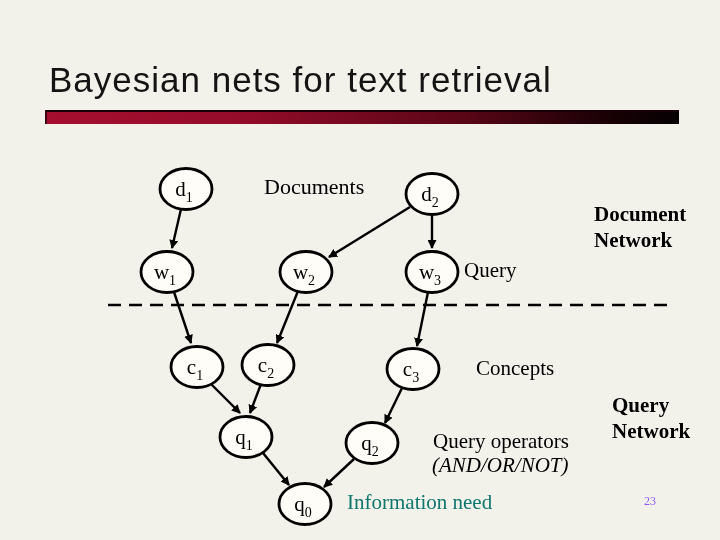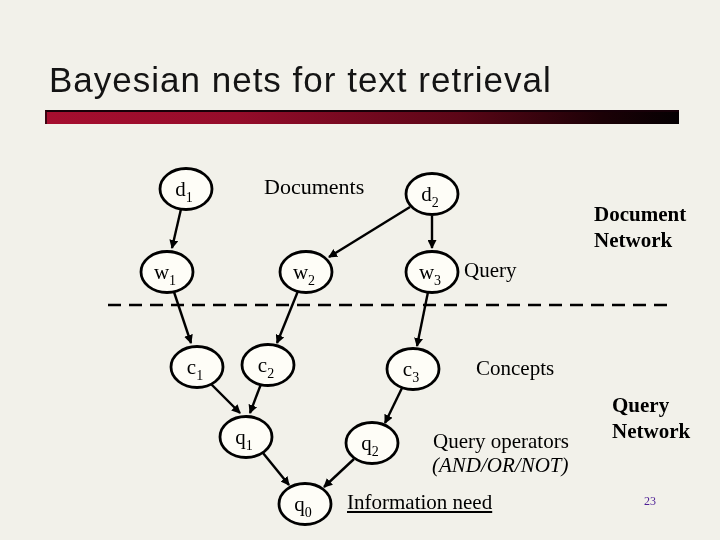--- a/index.html
+++ b/index.html
@@ -30,25 +30,25 @@
   .edge{stroke:#000;stroke-width:2.4px;}
   .sep{stroke:#000;stroke-width:2.4px;stroke-dasharray:13 8;}
   .lbl{
     position:absolute;color:#000;
     font-family:"Liberation Serif", serif;
     font-size:21px;line-height:24px;
   }
   .lbl.big{font-size:22px;}
   .lbl.bold{font-weight:bold;line-height:26px;}
   .lbl.italic{font-style:italic;}
-  .lbl.navy{color:#000000;text-decoration:underline;}
+  .lbl.navy{color:#0f766e;}
   .page-num{
     position:absolute;left:644px;top:494px;
     font-family:"Liberation Serif", serif;
-    font-size:12px;color:#4c1d95;
+    font-size:12px;color:#8b5cf6;
   }
 </style>
 </head>
 <body>
 
 <div class="slide">
 
   <div class="title">Bayesian nets for text retrieval</div>
   <div class="accent-bar"></div>
 

